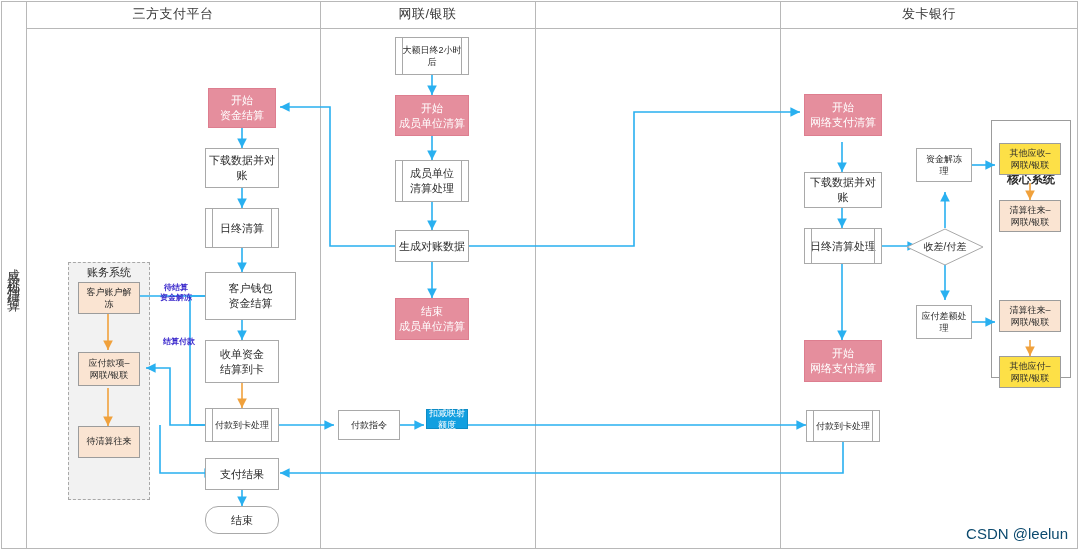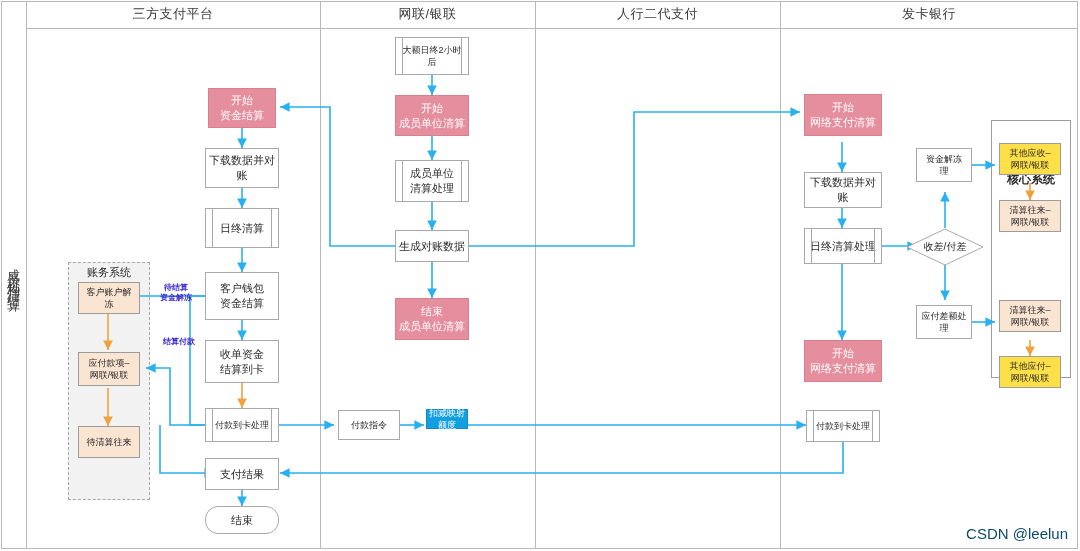--- a/index.html
+++ b/index.html
@@ -162,21 +162,20 @@
 
 <div id="canvas">
 
   <div class="lane-frame"></div>
   <div class="lane-header-row"></div>
 
   <div class="lane-left-label">成员机构清结算</div>
 
   <div class="lane-title" style="left:26px;width:294px;">三方支付平台</div>
   <div class="lane-title" style="left:320px;width:215px;">网联/银联</div>
-  <div class="lane-title" style="left:535px;width:245px;">人行二代支付</div>
   <div class="lane-title" style="left:780px;width:298px;">发卡银行</div>
 
   <div class="lane-div" style="left:26px;"></div>
   <div class="lane-div" style="left:320px;"></div>
   <div class="lane-div" style="left:535px;"></div>
   <div class="lane-div" style="left:780px;"></div>
 
   <div class="group-dashed" style="left:68px;top:262px;width:82px;height:238px;"></div>
   <div class="group-title" style="left:68px;top:265px;width:82px;">账务系统</div>
 
@@ -265,39 +264,39 @@
 资金解冻</div>
   <div class="edge-label" style="left:158px;top:337px;width:42px;">结算付款</div>
 
   <div class="node pink" style="left:208px;top:88px;width:68px;height:40px;">开始
 资金结算</div>
 
   <div class="node" style="left:205px;top:148px;width:74px;height:40px;">下载数据并对账</div>
 
   <div class="node predef" style="left:205px;top:208px;width:74px;height:40px;">日终清算</div>
 
-  <div class="node" style="left:205px;top:272px;width:74px;height:48px;">客户钱包
+  <div class="node" style="left:205px;top:272px;width:91px;height:48px;">客户钱包
 资金结算</div>
 
   <div class="node" style="left:205px;top:340px;width:74px;height:43px;">收单资金
 结算到卡</div>
 
   <div class="node predef small" style="left:205px;top:408px;width:74px;height:34px;">付款到卡处理</div>
 
   <div class="node" style="left:205px;top:458px;width:74px;height:32px;">支付结果</div>
 
   <div class="node terminator" style="left:205px;top:506px;width:74px;height:28px;">结束</div>
 
   <div class="node peach small" style="left:78px;top:282px;width:62px;height:32px;">客户账户解
 冻</div>
 
   <div class="node peach small" style="left:78px;top:352px;width:62px;height:34px;">应付款项–
 网联/银联</div>
 
-  <div class="node peach small" style="left:78px;top:426px;width:62px;height:32px;">待清算往来</div>
+  <div class="node peach small" style="left:78px;top:426px;width:62px;height:32px;font-family:Liberation Mono, monospace;">待清算往来</div>
 
   <div class="node predef small" style="left:395px;top:37px;width:74px;height:38px;">大额日终2小时
 后</div>
 
   <div class="node pink" style="left:395px;top:95px;width:74px;height:41px;">开始
 成员单位清算</div>
 
   <div class="node predef" style="left:395px;top:160px;width:74px;height:42px;">成员单位
 清算处理</div>
 

